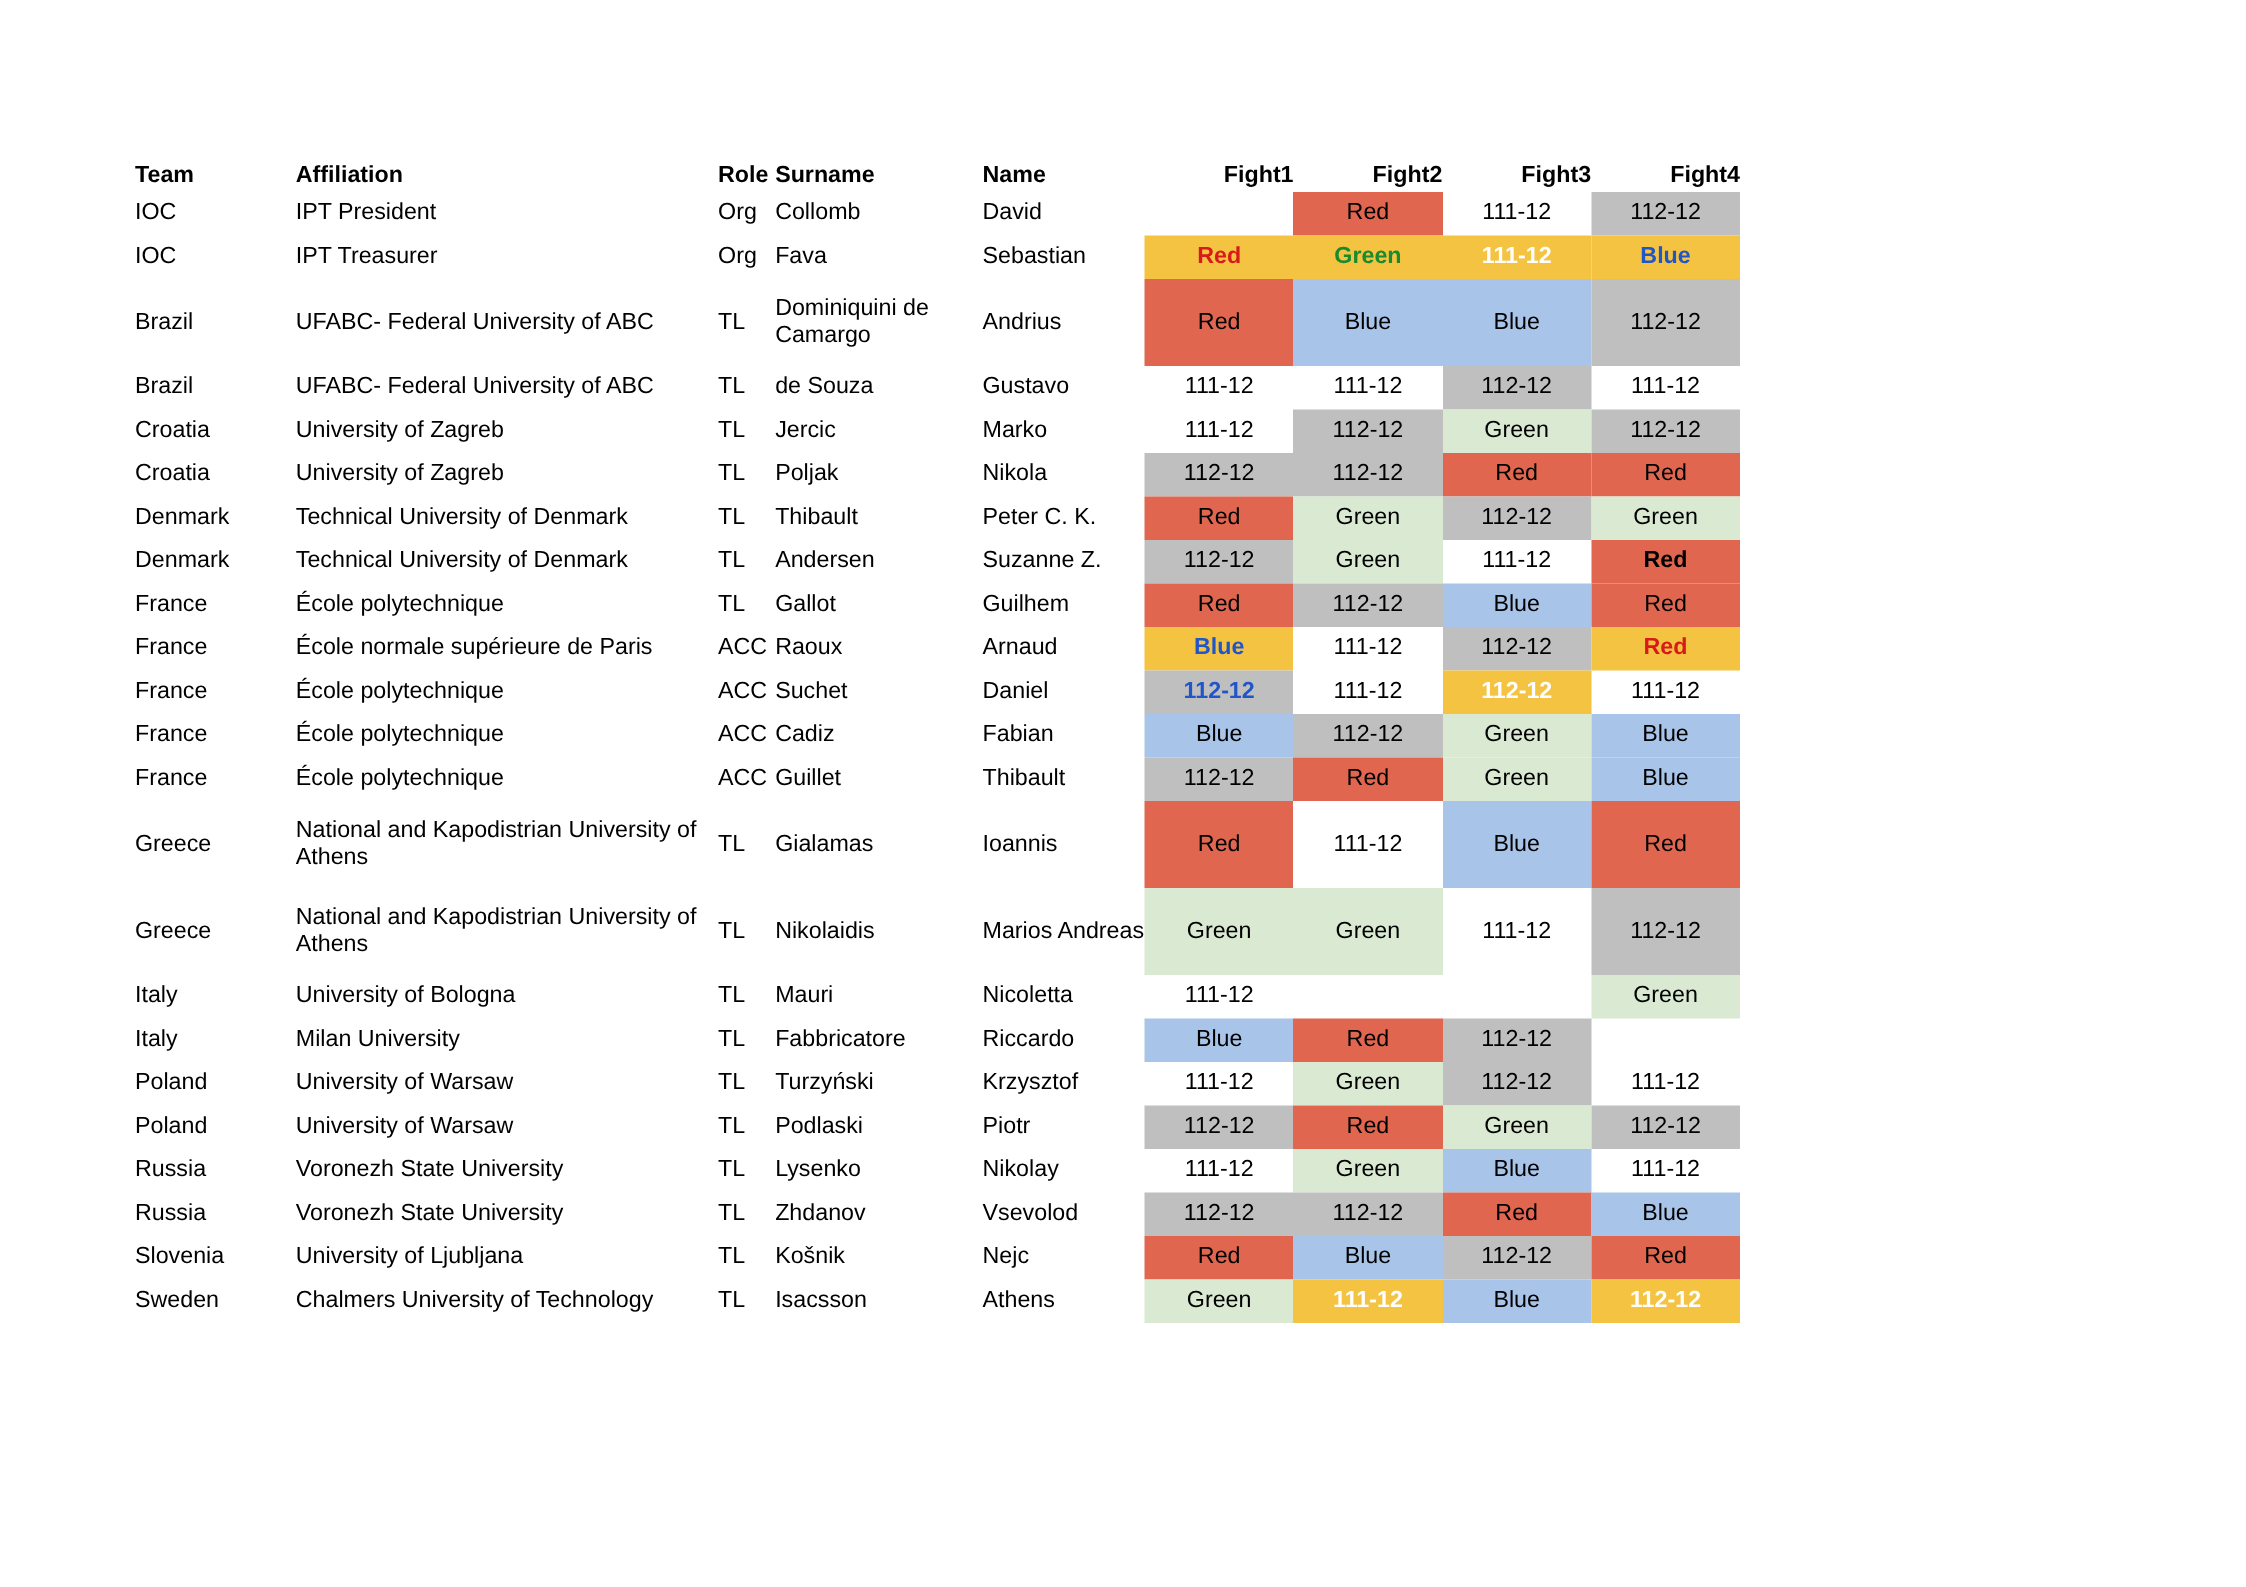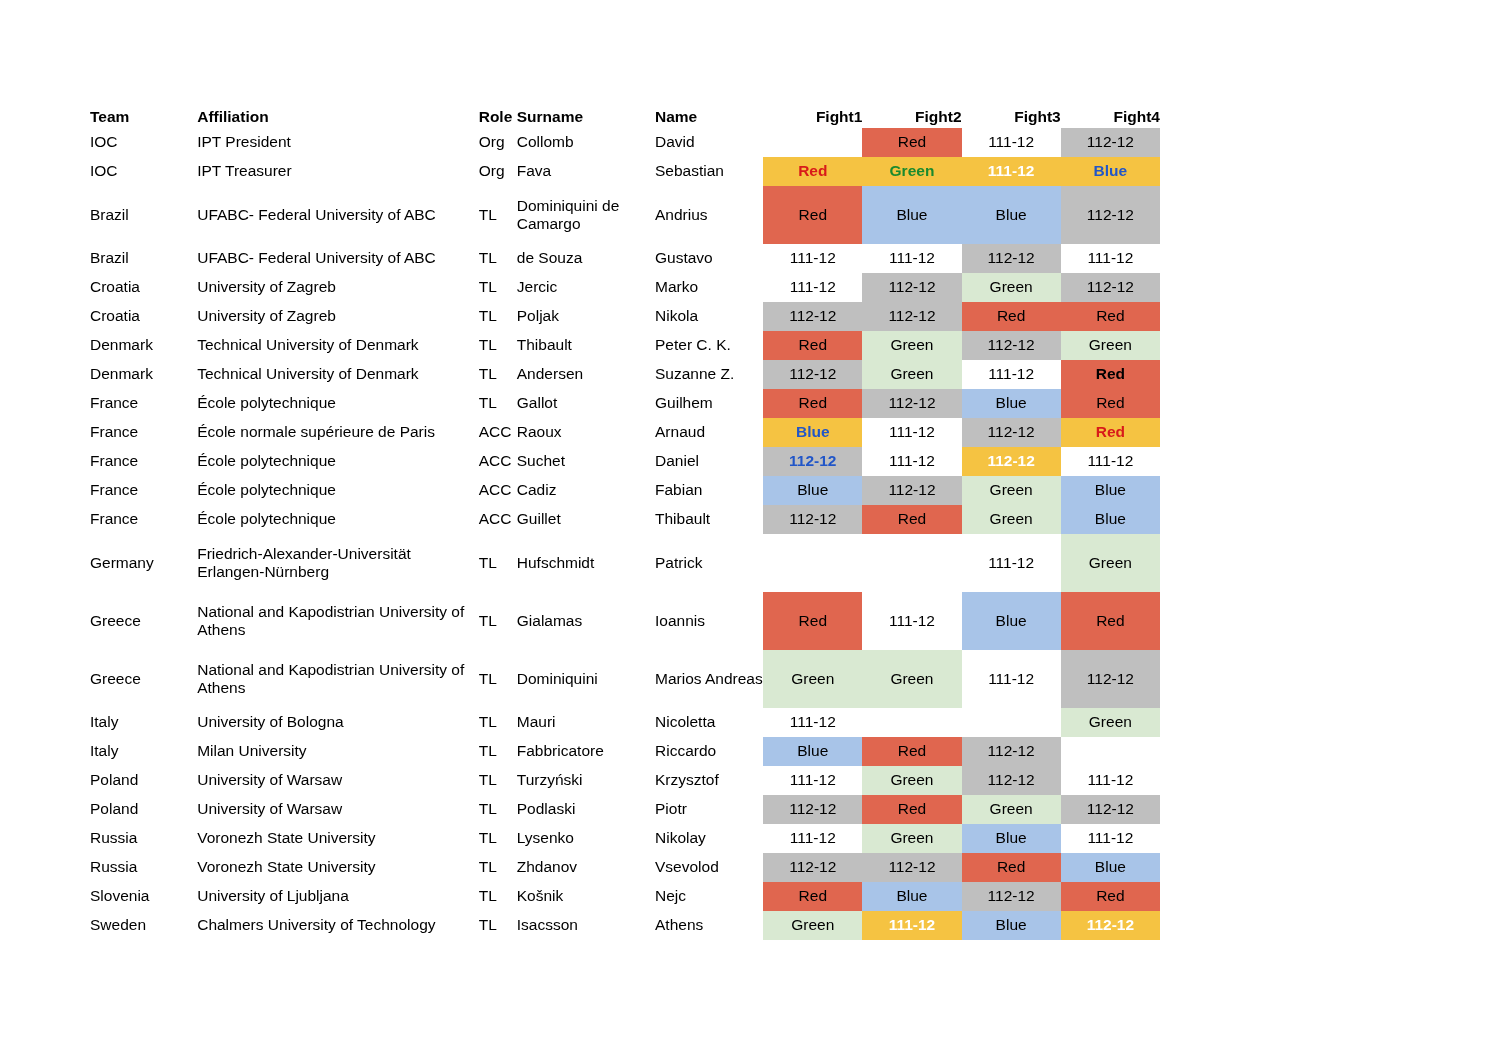--- a/index.html
+++ b/index.html
@@ -249,46 +249,35 @@
           <td class="txt">École polytechnique</td>
           <td class="txt">ACC</td>
           <td class="txt">Guillet</td>
           <td class="txt">Thibault</td>
           <td class="fight bg-gray tc-black">112-12</td>
           <td class="fight bg-red tc-black">Red</td>
           <td class="fight bg-green tc-black">Green</td>
           <td class="fight bg-blue tc-black">Blue</td>
         </tr>
         <tr style="height: 58px;">
-          <td class="txt two-line">Germany</td>
-          <td class="txt two-line">Friedrich-Alexander-Universität Erlangen-Nürnberg</td>
-          <td class="txt two-line">TL</td>
-          <td class="txt two-line">Hufschmidt</td>
-          <td class="txt two-line">Patrick</td>
-          <td class="fight bg-none tc-black"></td>
-          <td class="fight bg-none tc-black"></td>
-          <td class="fight bg-none tc-black">111-12</td>
-          <td class="fight bg-green tc-black">Green</td>
-        </tr>
-        <tr style="height: 58px;">
           <td class="txt two-line">Greece</td>
           <td class="txt two-line">National and Kapodistrian University of Athens</td>
           <td class="txt two-line">TL</td>
           <td class="txt two-line">Gialamas</td>
           <td class="txt two-line">Ioannis</td>
           <td class="fight bg-red tc-black">Red</td>
           <td class="fight bg-none tc-black">111-12</td>
           <td class="fight bg-blue tc-black">Blue</td>
           <td class="fight bg-red tc-black">Red</td>
         </tr>
         <tr style="height: 58px;">
           <td class="txt two-line">Greece</td>
           <td class="txt two-line">National and Kapodistrian University of Athens</td>
           <td class="txt two-line">TL</td>
-          <td class="txt two-line">Dominiquini</td>
+          <td class="txt two-line">Nikolaidis</td>
           <td class="txt two-line">Marios Andreas</td>
           <td class="fight bg-green tc-black">Green</td>
           <td class="fight bg-green tc-black">Green</td>
           <td class="fight bg-none tc-black">111-12</td>
           <td class="fight bg-gray tc-black">112-12</td>
         </tr>
         <tr>
           <td class="txt">Italy</td>
           <td class="txt">University of Bologna</td>
           <td class="txt">TL</td>

